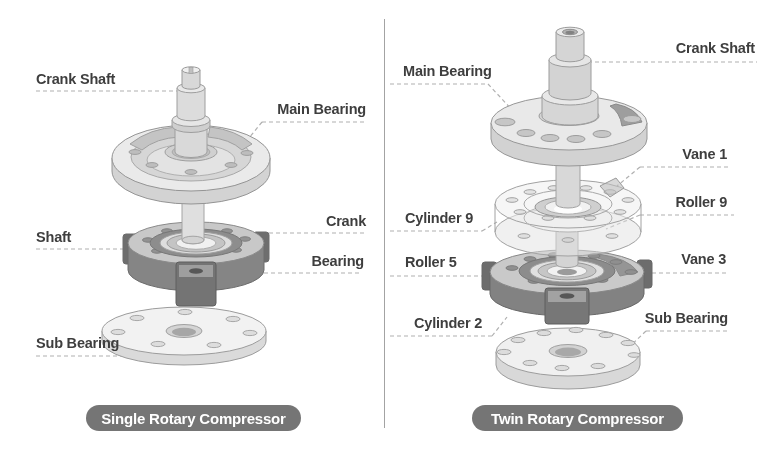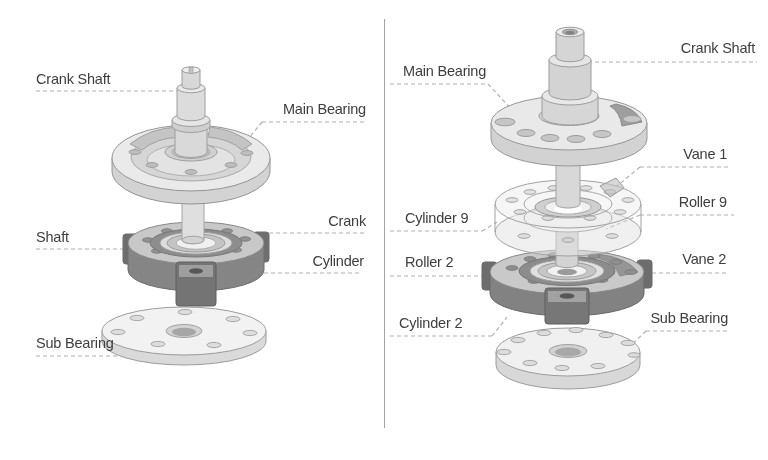--- a/index.html
+++ b/index.html
@@ -7,21 +7,21 @@
     position:relative;width:768px;height:460px;background:#ffffff;overflow:hidden;
     font-family:"Liberation Sans","DejaVu Sans",sans-serif;
   }
   .panel{position:absolute;top:0;width:384px;height:460px;}
   .panel.left{left:0;}
   .panel.right{left:384px;}
   .panel svg{position:absolute;left:0;top:0;}
   .divider{position:absolute;left:384px;top:19px;width:1px;height:409px;background:#a3a3a3;}
   .lbl{
     position:absolute;white-space:nowrap;color:#3e3e3e;font-size:14.5px;line-height:17px;
-    letter-spacing:-0.2px;font-weight:400;
+    letter-spacing:-0.2px;font-weight:700;
   }
   .badge{
     position:absolute;top:405px;height:26px;border-radius:14px;background:#757575;
     color:#ffffff;display:flex;align-items:center;justify-content:center;
     font-size:15px;font-weight:700;letter-spacing:-0.2px;
   }
   .badge.single{left:86px;width:215px;}
   .badge.twin{left:88px;width:211px;}
 </style>
 </head>
@@ -115,23 +115,24 @@
         <path d="M182 70 L182 86 a9 3.2 0 0 0 18 0 L200 70" fill="#d8d8d8" stroke="#9a9a9a"></path>
         <ellipse cx="191" cy="70" rx="9" ry="3.2" fill="#efefef" stroke="#9a9a9a"></ellipse>
         <rect x="189" y="67.5" width="4" height="6" fill="#c0c0c0" stroke="#999999" stroke-width="0.6"></rect>
       </g>
     </svg>
 
     <div class="lbl" style="left:36px;top:71px">Crank Shaft</div>
     <div class="lbl" style="right:18px;top:101px">Main Bearing</div>
     <div class="lbl" style="right:18px;top:213px">Crank</div>
     <div class="lbl" style="left:36px;top:229px">Shaft</div>
-    <div class="lbl" style="right:20px;top:253px">Cylinder</div>
+    <div class="lbl" style="right:20px;top:253px">Bearing</div>
     <div class="lbl" style="left:36px;top:335px">Sub Bearing</div>
 
+    <div class="badge single">Single Rotary Compressor</div>
   </section>
 
   <div class="divider"></div>
 
   <section class="panel right">
     <svg width="384" height="460" viewBox="0 0 384 460">
 
       <g stroke="#b0b0b0" stroke-width="1.2" stroke-dasharray="4 3" fill="none">
         <path d="M6 84 H104 M104 84 L130 112"></path>
         <path d="M183 62 H373"></path>
@@ -255,20 +256,21 @@
         <ellipse cx="186" cy="32" rx="7.5" ry="2.7" fill="#b3b3b3" stroke="#8f8f8f"></ellipse>
         <ellipse cx="186" cy="32.5" rx="4.5" ry="1.7" fill="#828282" stroke="none"></ellipse>
       </g>
     </svg>
 
     <div class="lbl" style="left:19px;top:63px">Main Bearing</div>
     <div class="lbl" style="right:13px;top:40px">Crank Shaft</div>
     <div class="lbl" style="right:41px;top:146px">Vane 1</div>
     <div class="lbl" style="right:41px;top:194px">Roller 9</div>
     <div class="lbl" style="left:21px;top:210px">Cylinder 9</div>
-    <div class="lbl" style="left:21px;top:254px">Roller 2</div>
-    <div class="lbl" style="right:42px;top:251px">Vane 2</div>
-    <div class="lbl" style="left:15px;top:315px">Cylinder 2</div>
+    <div class="lbl" style="left:21px;top:254px">Roller 5</div>
+    <div class="lbl" style="right:42px;top:251px">Vane 3</div>
+    <div class="lbl" style="left:30px;top:315px">Cylinder 2</div>
     <div class="lbl" style="right:40px;top:310px">Sub Bearing</div>
 
+    <div class="badge twin">Twin Rotary Compressor</div>
   </section>
 
 </div>
 
 </body></html>

